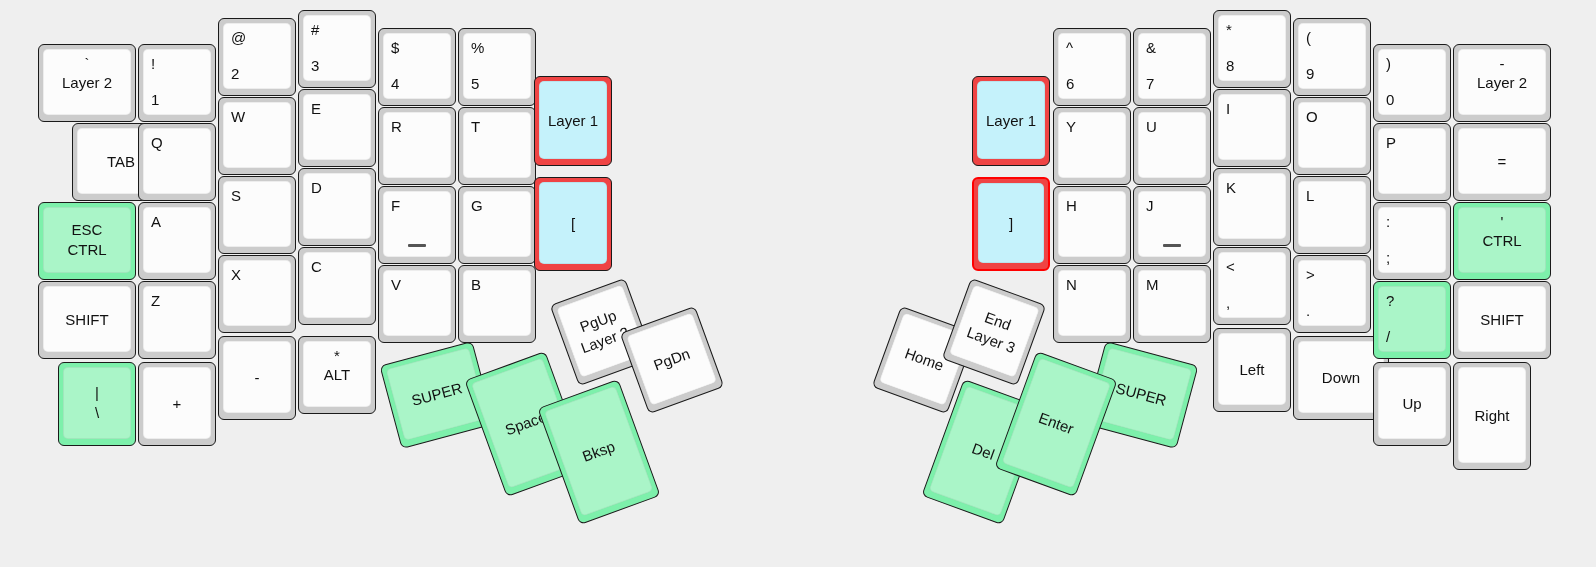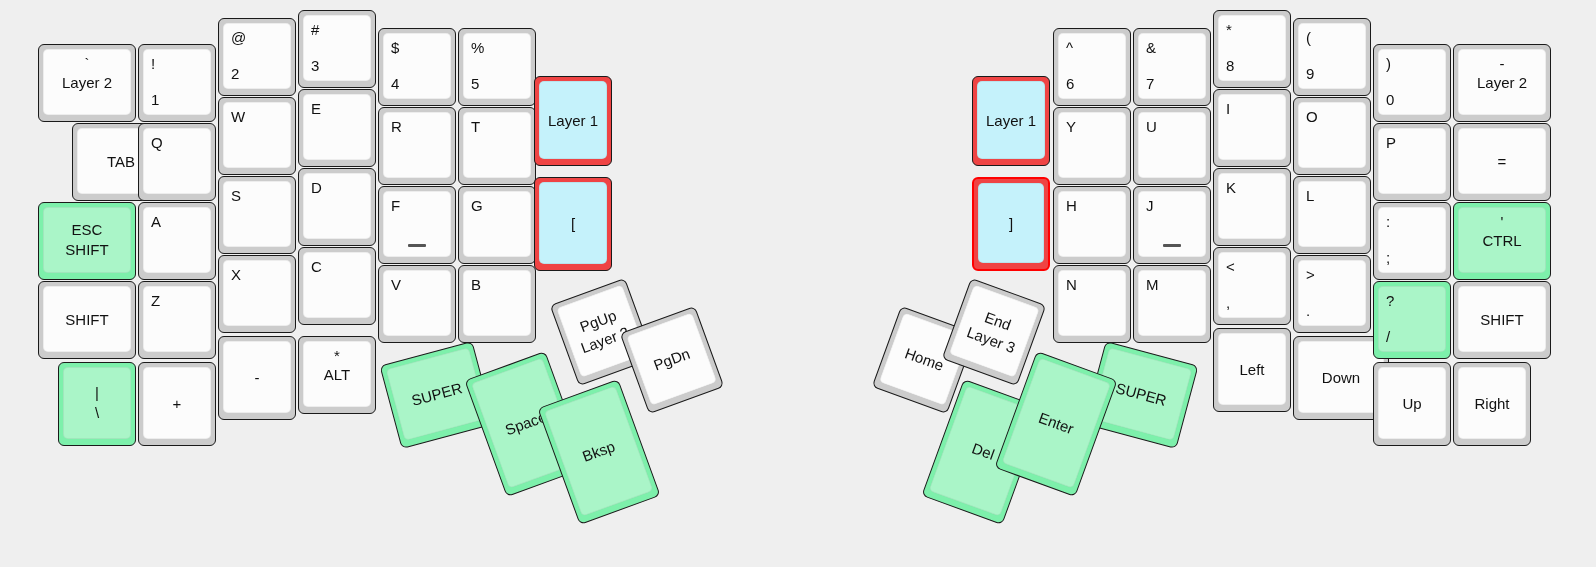--- a/index.html
+++ b/index.html
@@ -69,21 +69,21 @@
       </div>
     </div>
     <div class="key" style="left: 38px; top: 123px; width: 98px; height: 78px; margin-left: 34px;">
       <div class="face">
         <div class="lg cc">TAB</div>
       </div>
     </div>
     <div class="key green" style="left: 38px; top: 202px; width: 98px; height: 78px;">
       <div class="face">
         <div class="lg two">ESC
-SHIFT</div>
+CTRL</div>
       </div>
     </div>
     <div class="key" style="left: 38px; top: 281px; width: 98px; height: 78px;">
       <div class="face">
         <div class="lg cc">SHIFT</div>
       </div>
     </div>
     <div class="key green" style="left: 58px; top: 362px; width: 78px; height: 84px;">
       <div class="face">
         <div class="lg two">|
@@ -372,21 +372,21 @@
       <div class="face">
         <div class="lg tc">'</div>
         <div class="lg cc">CTRL</div>
       </div>
     </div>
     <div class="key" style="left: 1453px; top: 281px; width: 98px; height: 78px;">
       <div class="face">
         <div class="lg cc">SHIFT</div>
       </div>
     </div>
-    <div class="key" style="left: 1453px; top: 362px; width: 78px; height: 84px;">
+    <div class="key" style="left: 1453px; top: 362px; width: 78px; height: 108px;">
       <div class="face">
         <div class="lg cc">Right</div>
       </div>
     </div>
     <div class="key green" style="left: 389px; top: 352px; width: 96px; height: 86px; transform: rotate(-15deg); transform-origin: 50% 50%;">
       <div class="face">
         <div class="lg cc">SUPER</div>
       </div>
     </div>
     <div class="key" style="left: 562px; top: 289px; width: 80px; height: 86px; transform: rotate(-20deg); transform-origin: 50% 50%;">

